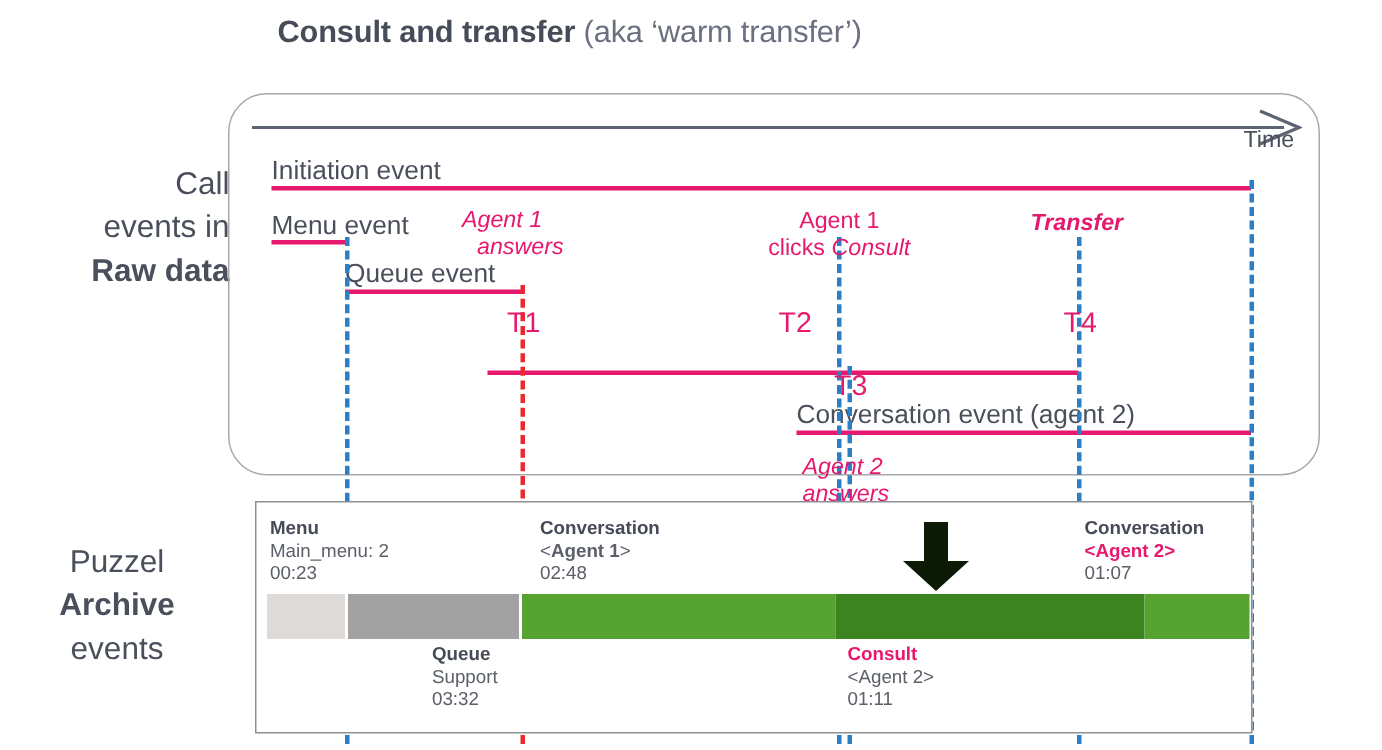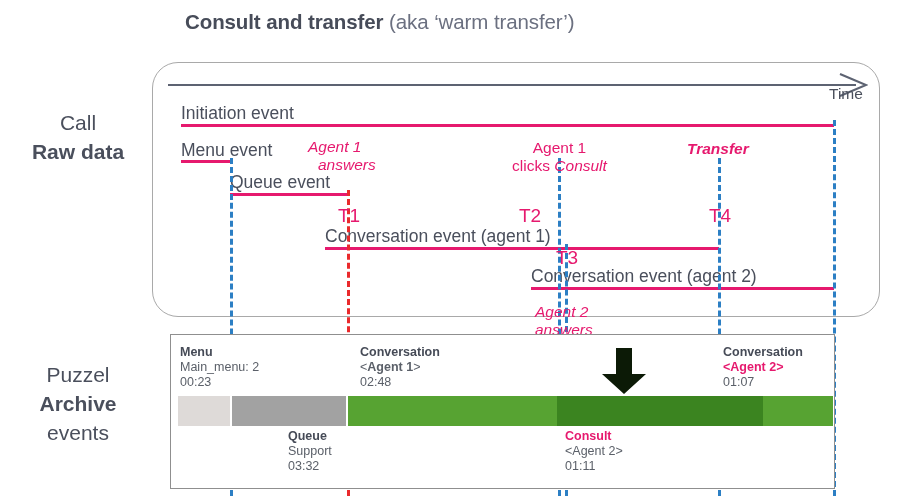--- a/index.html
+++ b/index.html
@@ -15,21 +15,21 @@
     position:absolute;left:185px;top:10px;width:640px;
     font-size:20.5px;letter-spacing:-0.1px;color:#4a4f5c;white-space:nowrap;
   }
   .title b{font-weight:bold;color:#474c59;}
   .title span{font-weight:normal;color:#6b7080;}
 
   
   .rowlabel{
     position:absolute;font-size:21px;line-height:29px;color:#4a4f5c;
   }
-  #label-raw{left:3px;top:108px;width:150px;text-align:center;}
+  #label-raw{left:3px;top:108px;width:150px;text-align:right;}
   #label-arch{left:3px;top:360px;width:150px;text-align:center;}
   .rowlabel .bold{font-weight:bold;}
 
   
   .panel{
     position:absolute;left:152px;top:62px;width:728px;height:255px;
     border:1.3px solid #a9a9a9;border-radius:26px;background:transparent;
     box-sizing:border-box;
   }
 
@@ -85,20 +85,21 @@
 <body>
 
 <div class="stage">
 
   <div class="title">
     <b>Consult and transfer</b><span> (aka ‘warm transfer’)</span>
   </div>
 
   <div class="rowlabel" id="label-raw">
     <div>Call</div>
+    <div>events in</div>
     <div class="bold">Raw data</div>
   </div>
 
   <div class="rowlabel" id="label-arch">
     <div>Puzzel</div>
     <div class="bold">Archive</div>
     <div>events</div>
   </div>
 
   <div class="panel"></div>
@@ -113,21 +114,20 @@
 
   <div class="evt-text" style="left:181px;top:103px;">Initiation event</div>
   <div class="evt-line" style="left:181px;top:124px;width:653px;"></div>
 
   <div class="evt-text" style="left:181px;top:140px;">Menu event</div>
   <div class="evt-line" style="left:181px;top:160px;width:50px;"></div>
 
   <div class="evt-text" style="left:230px;top:172px;">Queue event</div>
   <div class="evt-line" style="left:230px;top:193px;width:118px;"></div>
 
-  <div class="evt-text" style="left:325px;top:226px;">Conversation event (agent 1)</div>
   <div class="evt-line" style="left:325px;top:247px;width:394px;"></div>
 
   <div class="evt-text" style="left:531px;top:266px;">Conversation event (agent 2)</div>
   <div class="evt-line" style="left:531px;top:287px;width:303px;"></div>
 
   <div class="vline blue" style="left:230px;top:158px;height:338px;"></div>
   <div class="vline red" style="left:347px;top:190px;height:306px;"></div>
   <div class="vline blue" style="left:558px;top:158px;height:338px;"></div>
   <div class="vline blue" style="left:565px;top:244px;height:252px;"></div>
   <div class="vline blue" style="left:718px;top:158px;height:338px;"></div>

